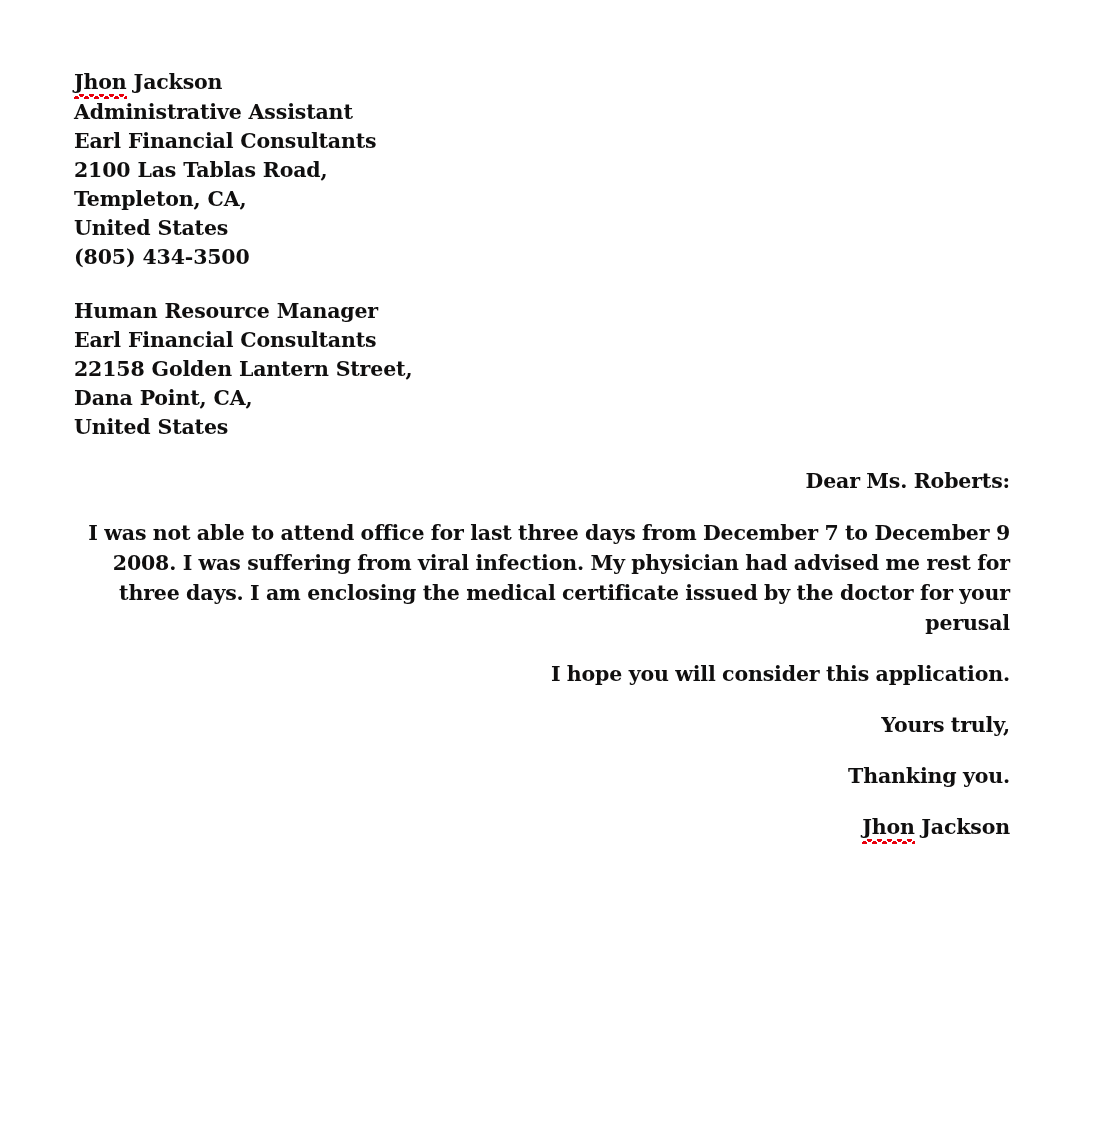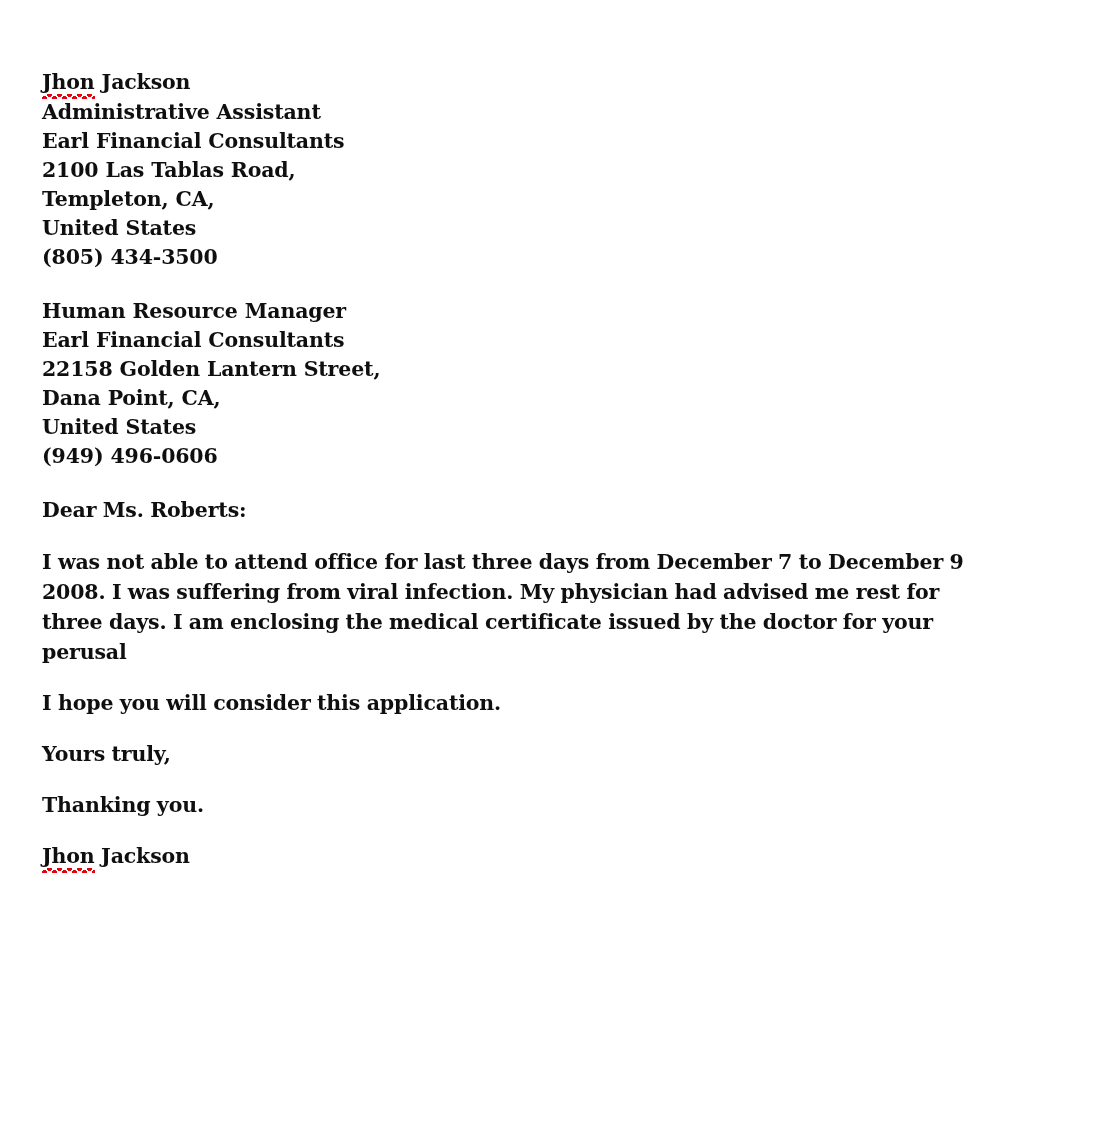--- a/index.html
+++ b/index.html
@@ -15,21 +15,21 @@
     color: #000000;
     overflow: hidden;
   }
 
   .page {
     position: relative;
     width: 1096px;
     height: 1146px;
     background: #ffffff;
     box-sizing: border-box;
-    padding: 68px 86px 0 42px;
+    padding: 68px 86px 0 74px;
   }
 
   
   .letter {
     font-family: "DejaVu Serif", "Liberation Serif", serif;
     font-weight: 700;
     font-size: 20.5px;
     line-height: 29px;
     letter-spacing: -0.15px;
     color: #100f0f;
@@ -41,21 +41,21 @@
     margin: 0 0 25px 0;
   }
   .line {
     display: block;
     white-space: pre-wrap;
   }
 
   .para {
     margin: 0 0 22px 0;
     max-width: 936px;
-    text-align: left;
+    text-align: right;
     word-spacing: -0.5px;
   }
 
   .para.body {
     line-height: 30px;
     margin-top: 16px;
   }
 
   
   .misspell {
@@ -98,21 +98,20 @@
       <span class="line">(805) 434-3500</span>
     </div>
 
 
     <div class="block">
       <span class="line">Human Resource Manager</span>
       <span class="line">Earl Financial Consultants</span>
       <span class="line">22158 Golden Lantern Street,</span>
       <span class="line">Dana Point, CA,</span>
       <span class="line">United States</span>
-      <span class="line">(949) 496-0606</span>
     </div>
 
     <p class="para">Dear Ms. Roberts:</p>
 
     <p class="para body">I was not able to attend office for last three days from December 7 to December 9 2008. I was suffering from viral infection. My physician had advised me rest for three days. I am enclosing the medical certificate issued by the doctor for your perusal</p>
 
 
     <p class="para">I hope you will consider this application.</p>
 
     <p class="para">Yours truly,</p>

